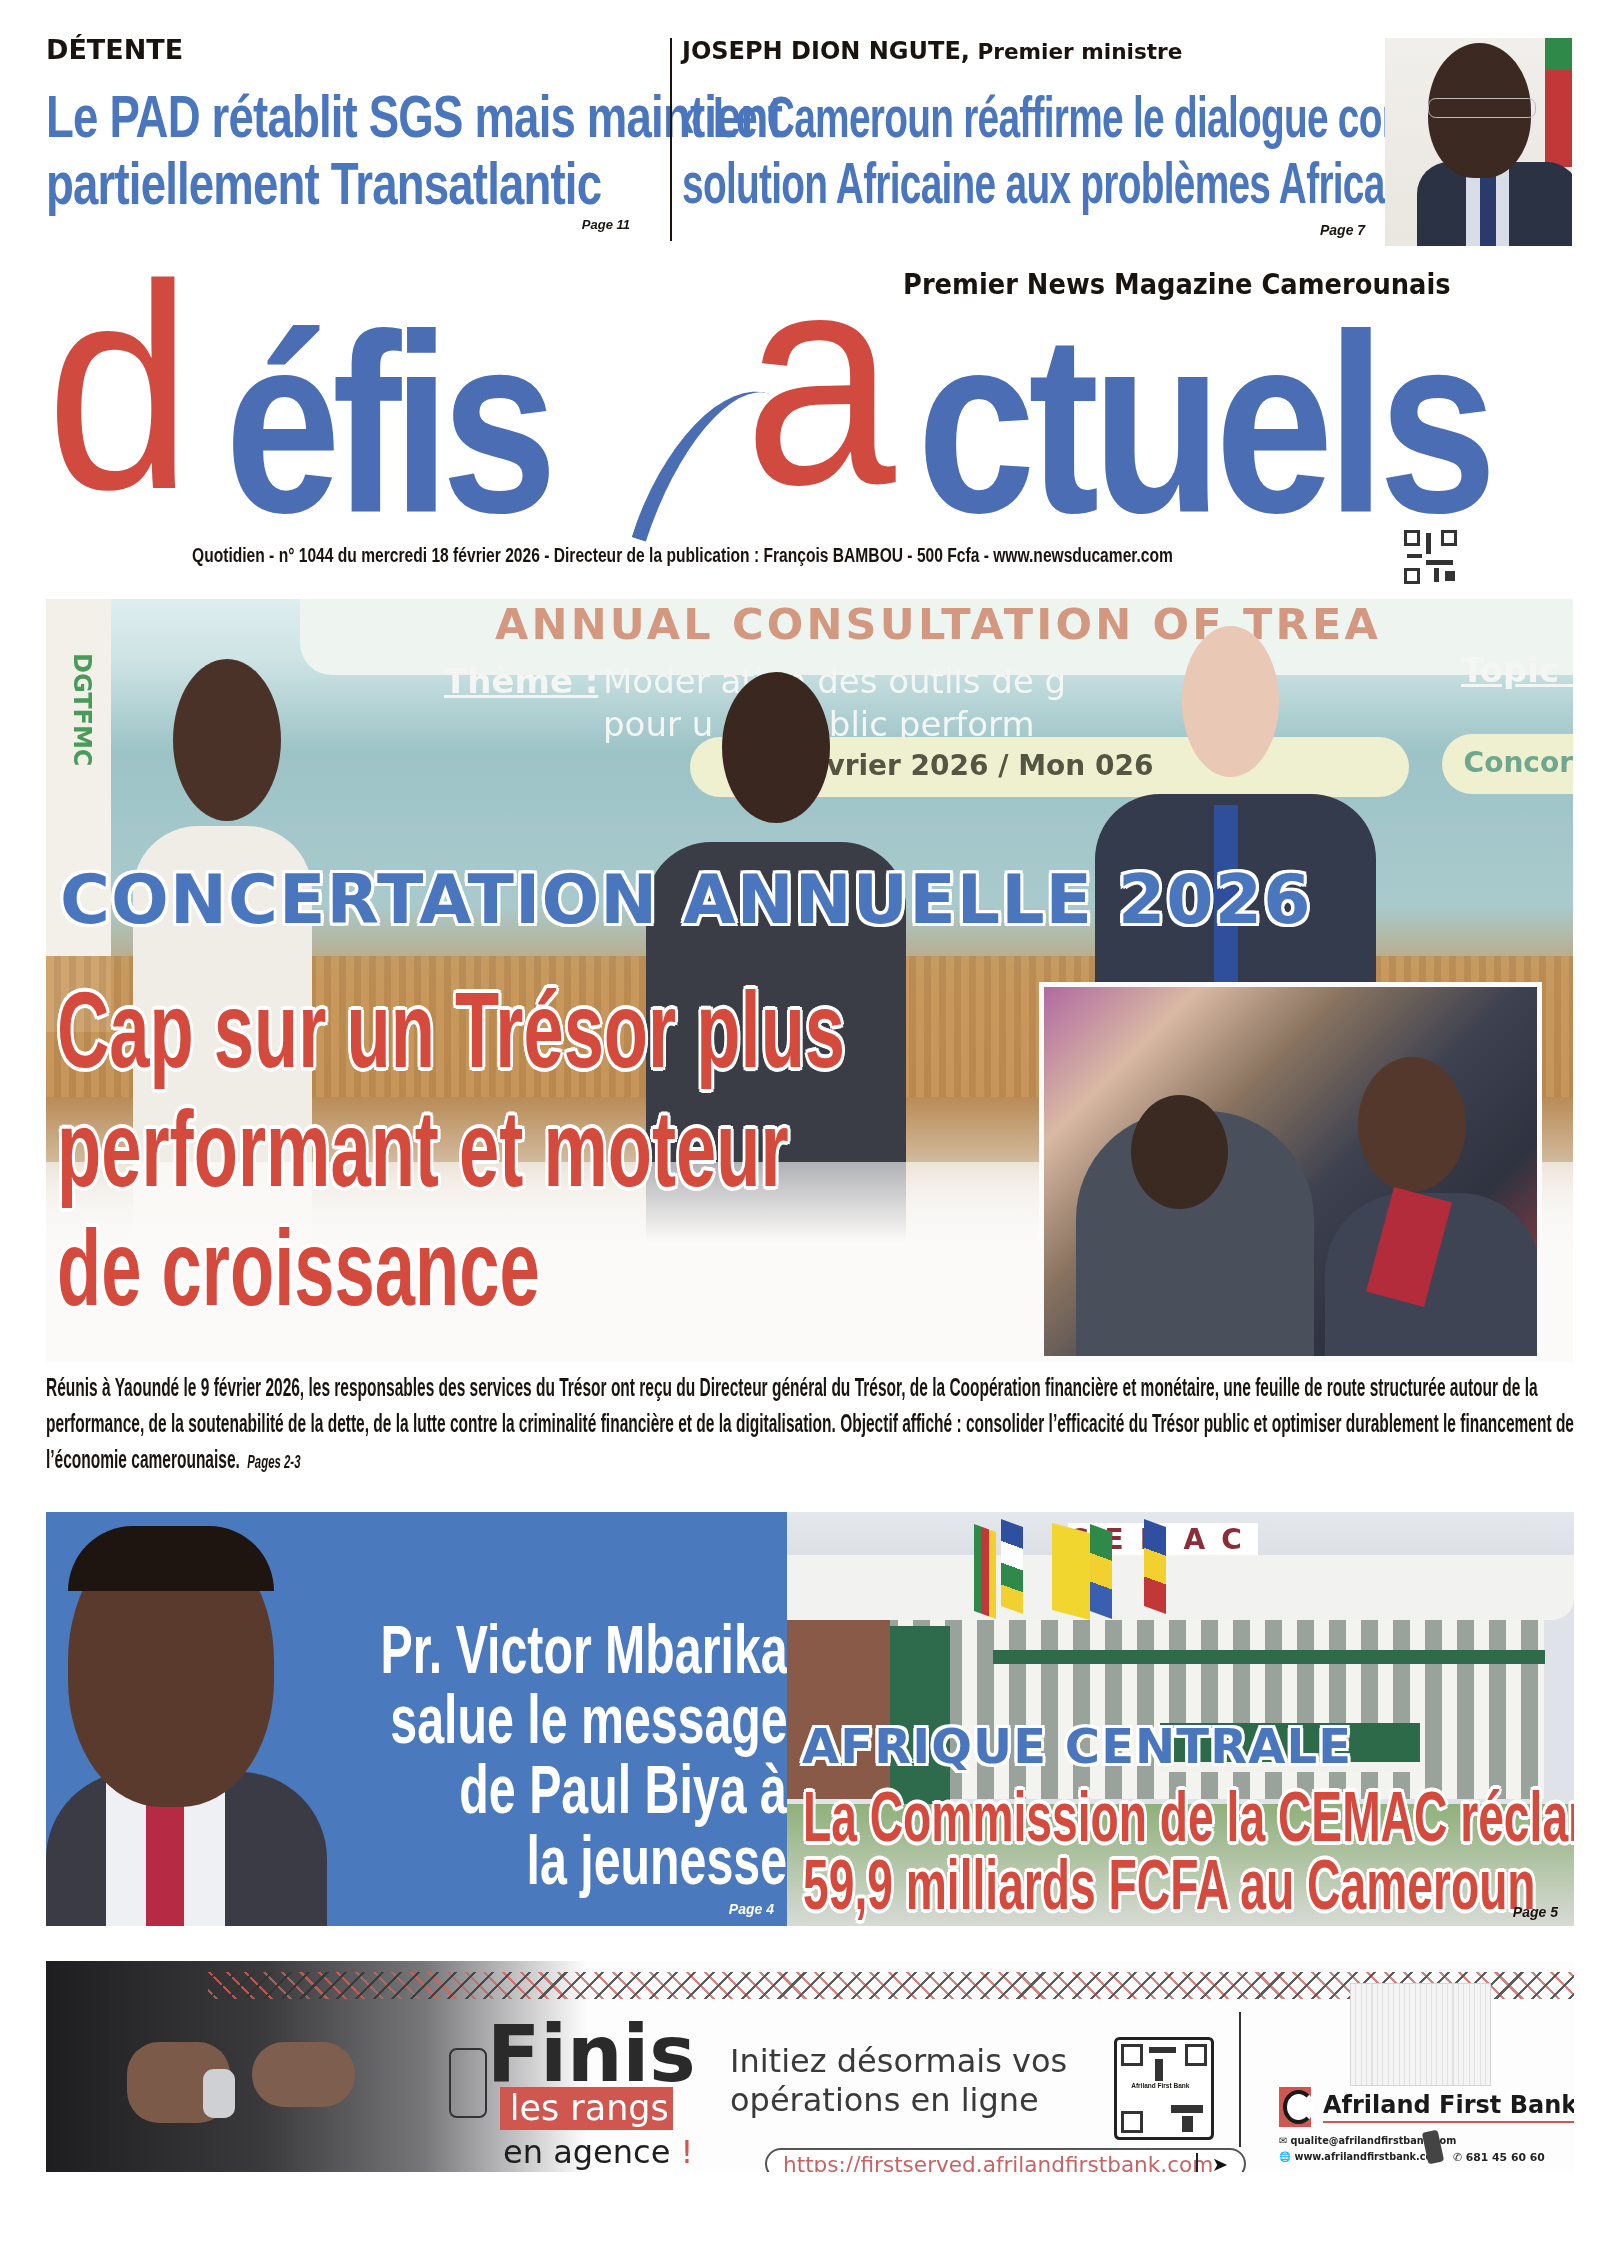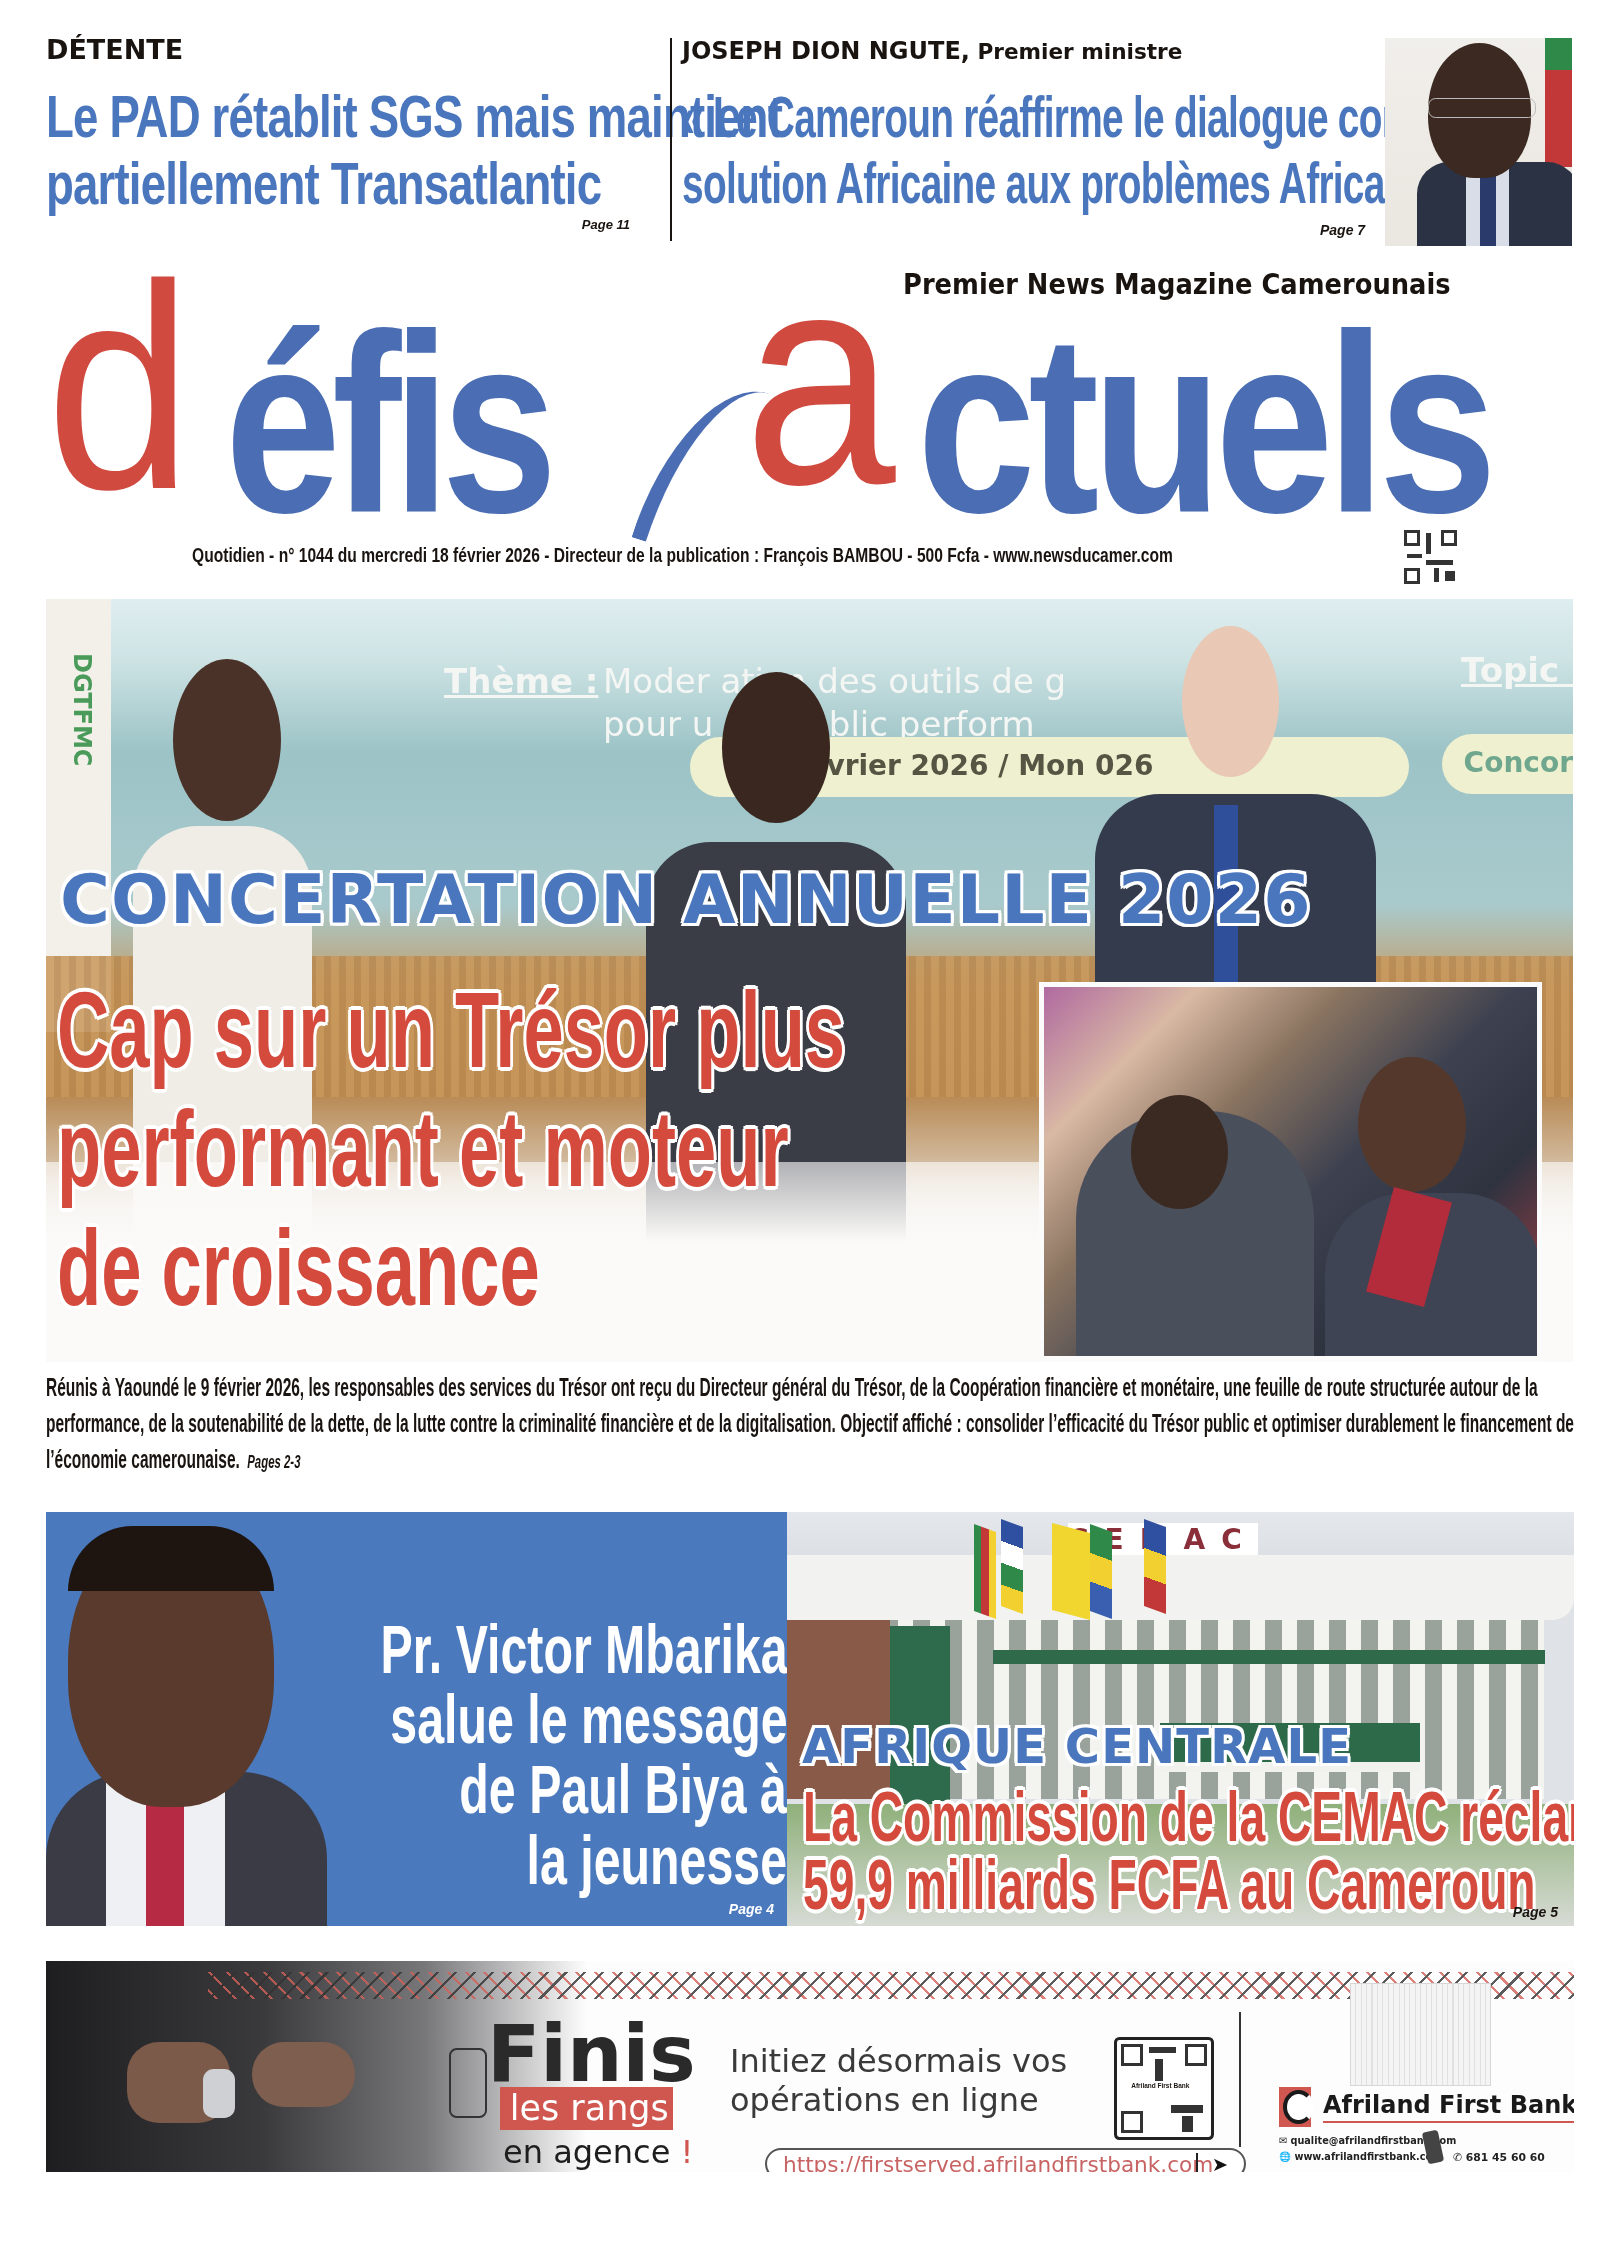--- a/index.html
+++ b/index.html
@@ -112,20 +112,23 @@
   <div class="qr-box" style="right:0; top:0; width:16px; height:16px;"></div>
   <div class="qr-box" style="left:0; bottom:0; width:16px; height:16px;"></div>
   <div class="qr-dot" style="left:21.6px; top:2.7px; width:5.4px; height:21.6px;"></div>
   <div class="qr-dot" style="left:21.6px; top:30px; width:27px; height:5.4px;"></div>
   <div class="qr-dot" style="left:30px; top:38px; width:5.4px; height:13.5px;"></div>
   <div class="qr-dot" style="left:41px; top:41px; width:9.7px; height:9.7px;"></div>
   <div class="qr-dot" style="left:2.7px; top:24px; width:15px; height:4.3px;"></div>
 </div>
 
 <div class="abs photo-main">
+  <div class="banner-top">
+      <span>ANNUAL CONSULTATION OF TREA</span>
+    </div>
   <div class="logo-side">
       <span>DGTFMC</span>
     </div>
   <div class="banner-theme" style="left:398px; top:62px; font-size:34px; font-weight:bold; text-decoration:underline;">Thème :</div>
   <div class="banner-theme" style="left:557px; top:62px; font-size:34px;">Moder    ation des outils de g</div>
   <div class="banner-theme" style="left:557px; top:105px; font-size:34px;">pour u    sor   Public perform</div>
   <div class="banner-theme" style="left:1415px; top:51px; font-size:34px; font-weight:bold; text-decoration:underline;">Topic :</div>
   <div class="banner-pill" style="left:644px; top:138px; width:719px;">
       <span style="left:76px; font-weight:bold;">9 février 2026 / Mon           026</span>
     </div>

